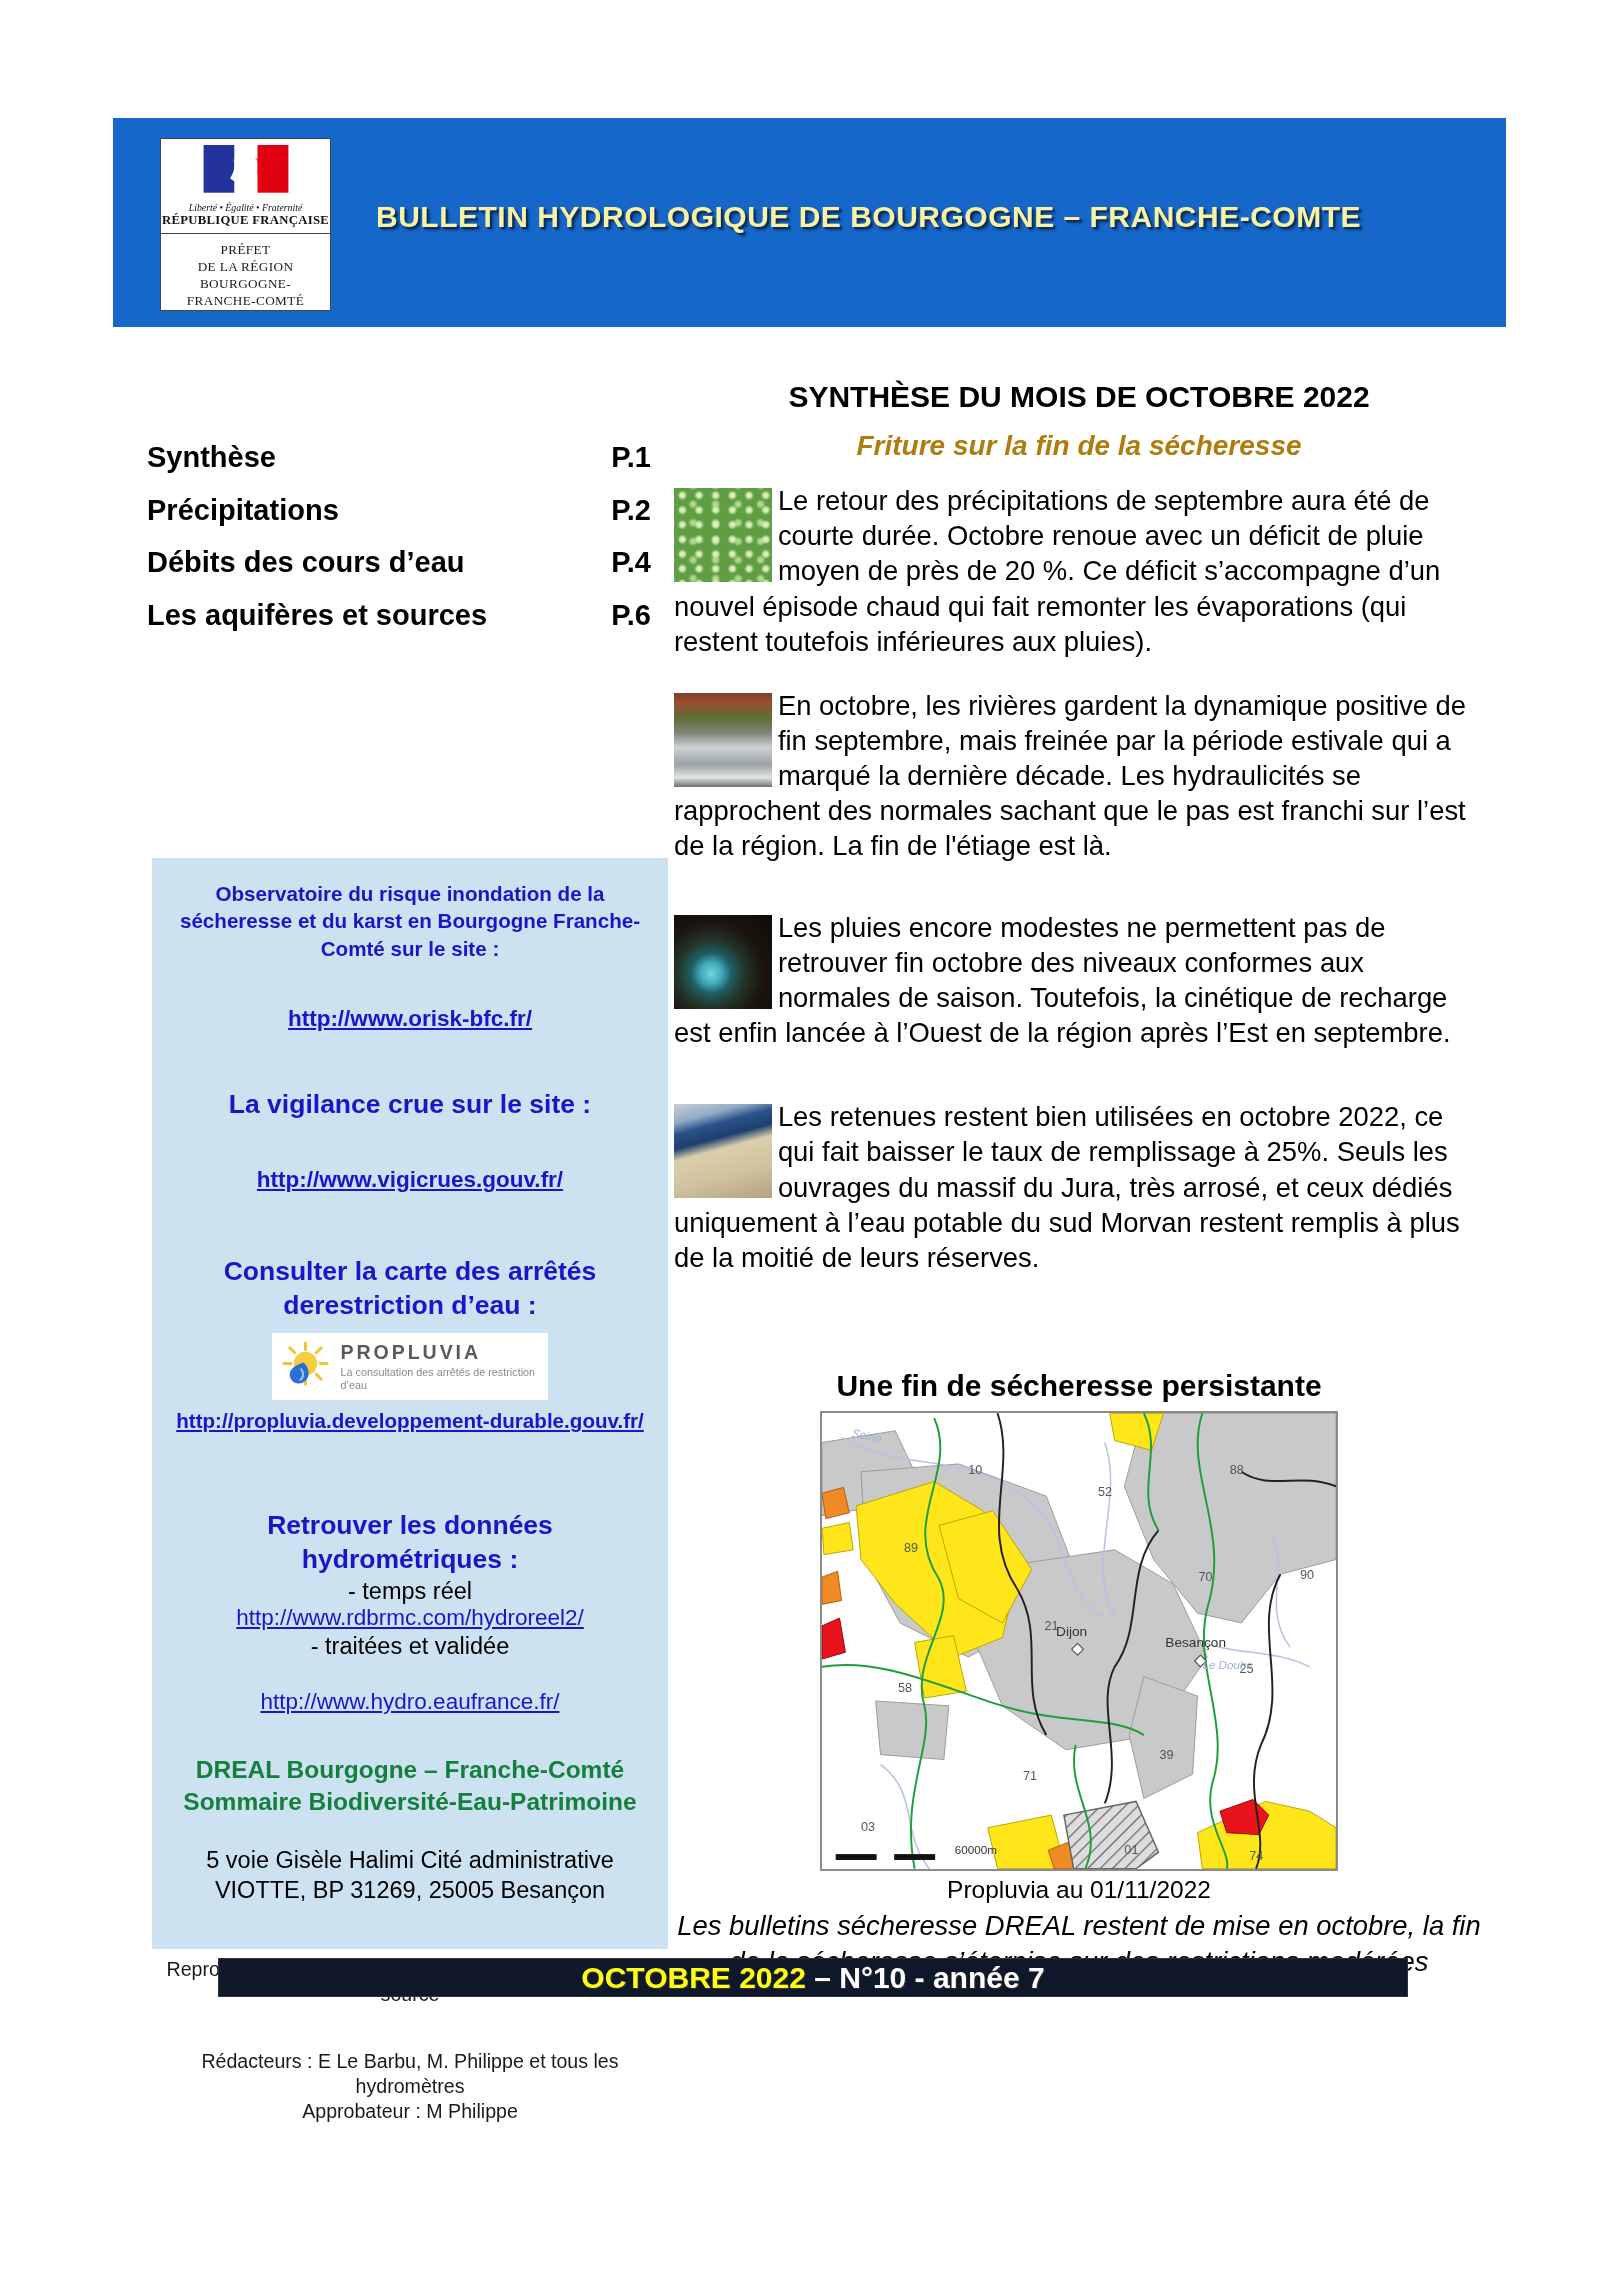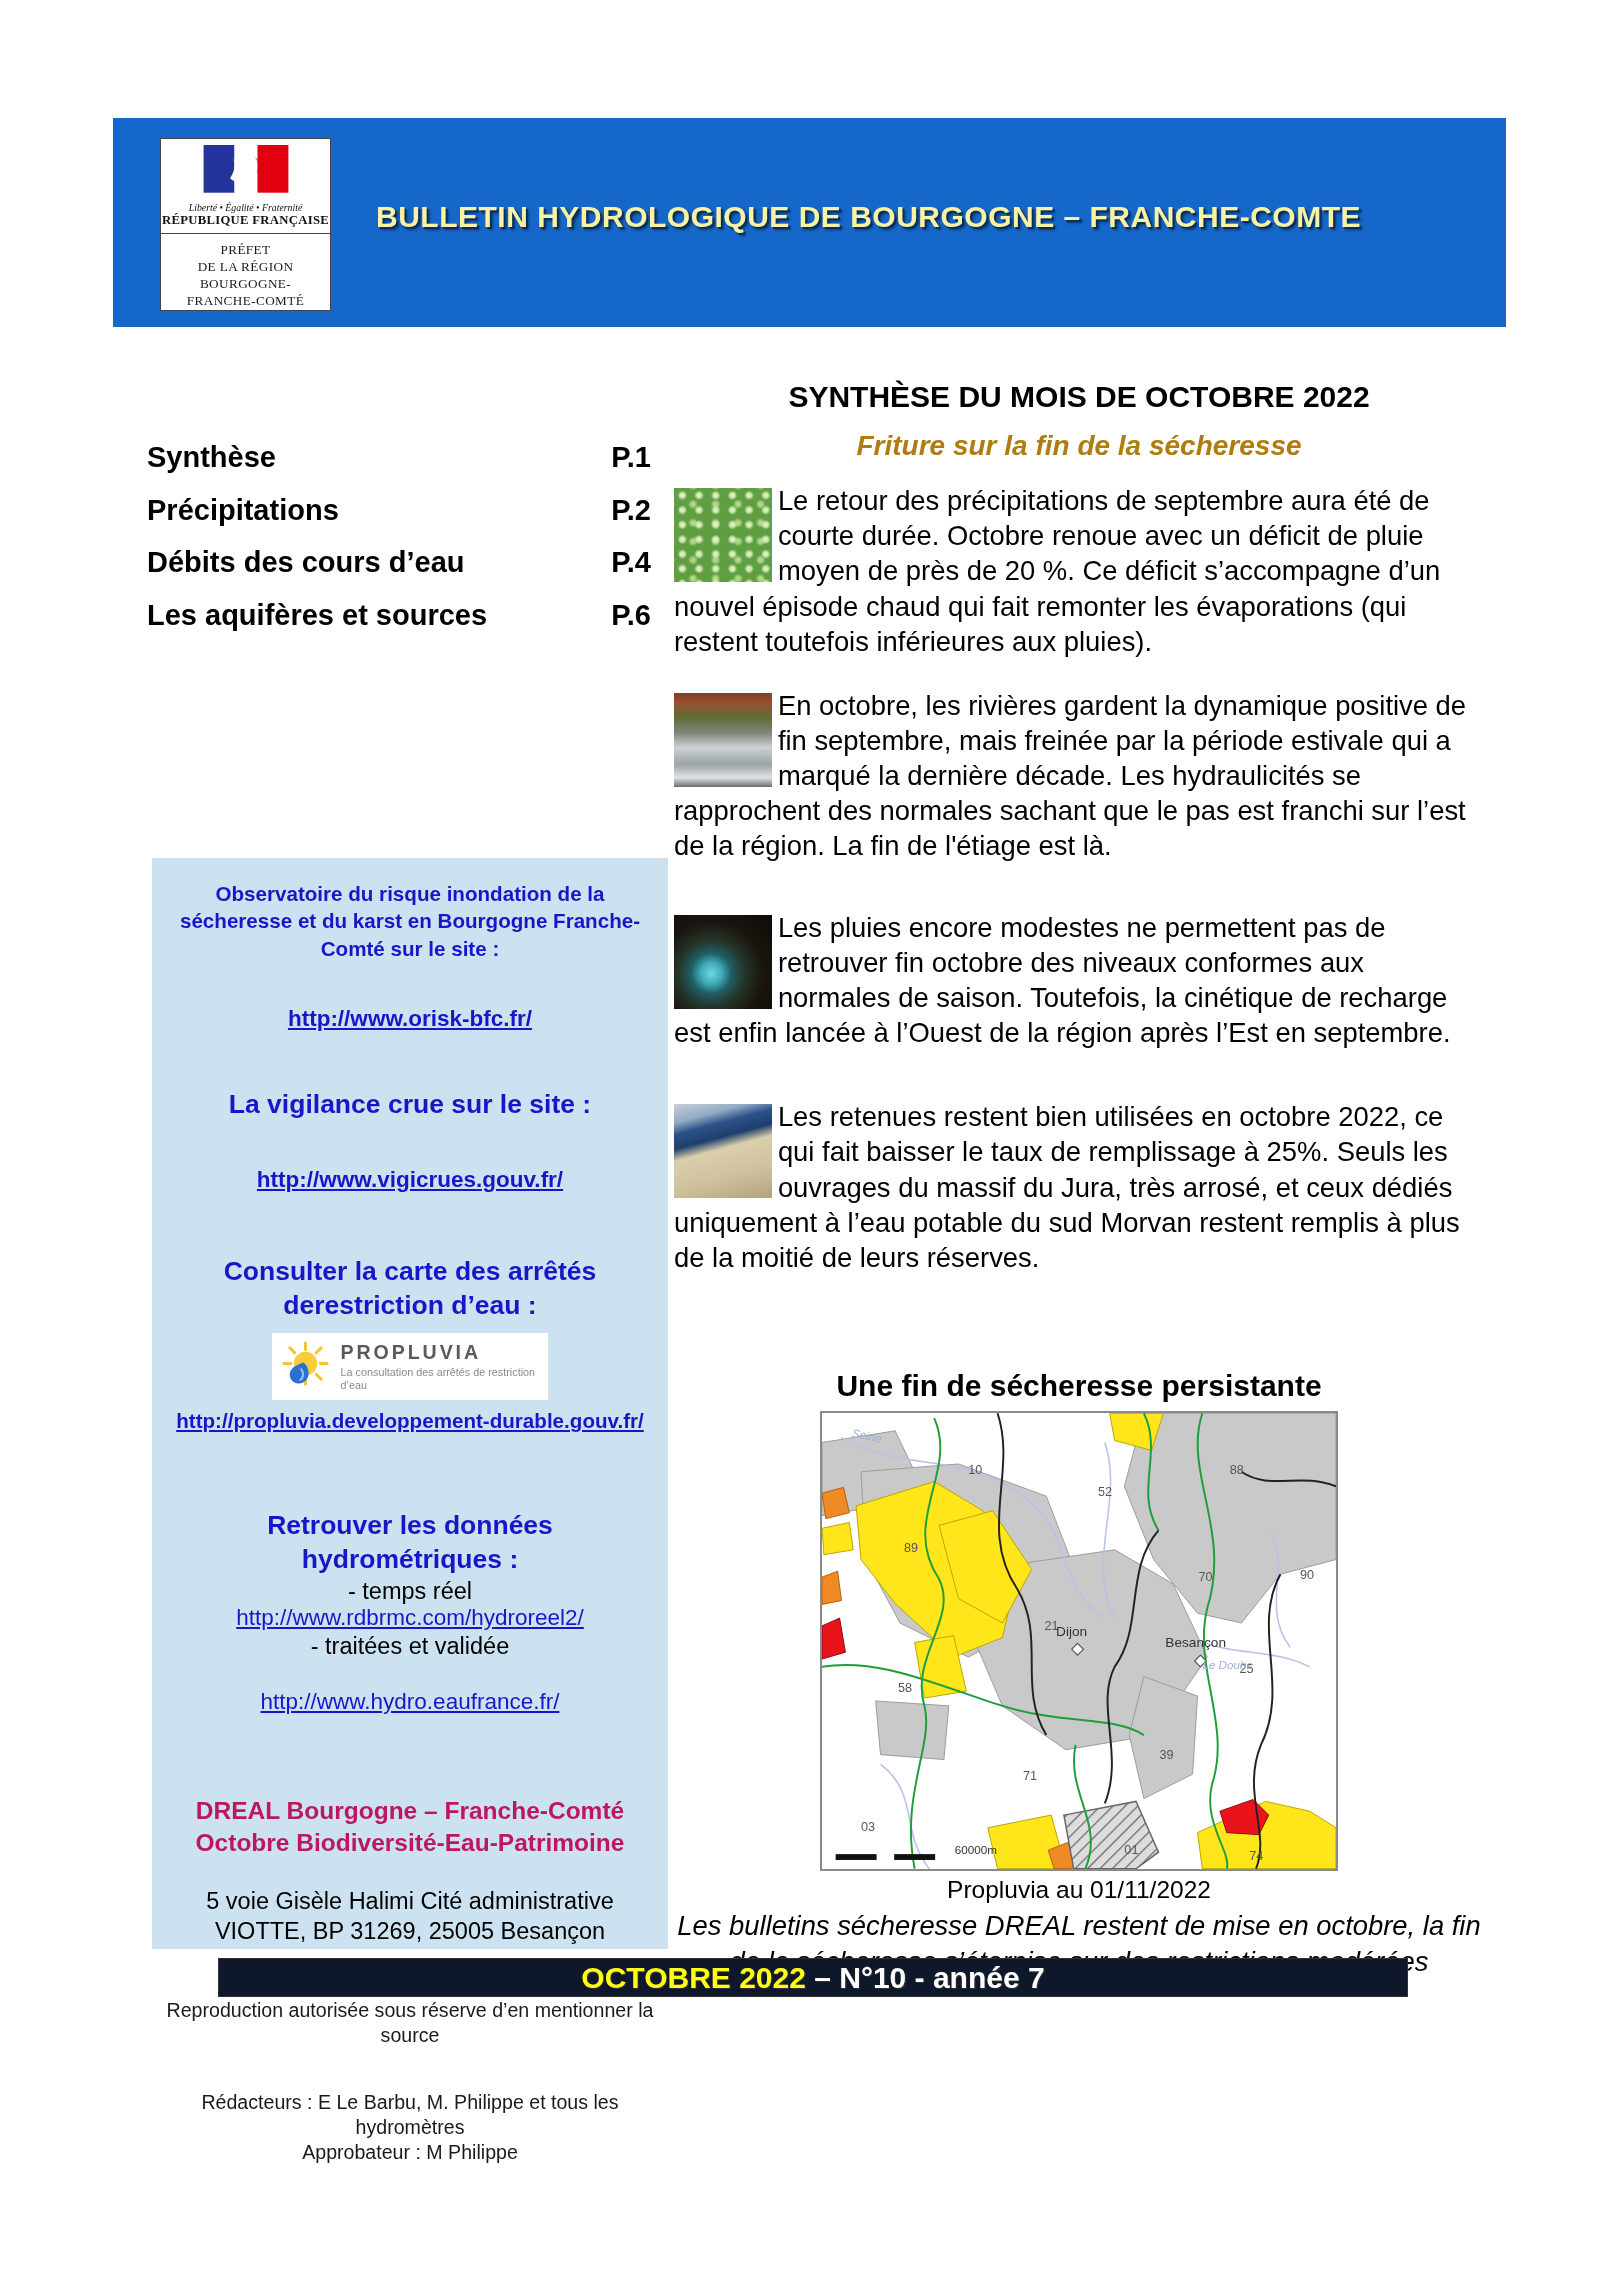--- a/index.html
+++ b/index.html
@@ -39,21 +39,21 @@
                    padding:3.9px 7.8px; }
   .prop-icon { width:51px; height:51px; flex:0 0 auto; margin-right:9.8px; }
   .prop-text { text-align:left; }
   .prop-name { font-size:19.6px; font-weight:bold; color:#5a5a5a; letter-spacing:2.9px; }
   .prop-tagline { font-size:10.8px; color:#8a8a8a; line-height:1.2; margin-top:2px; }
   .sb-link3 { margin-top:9.8px; font-size:20.6px; font-weight:bold; }
   .sb-retrouver { margin-top:76px; font-size:26.5px; font-weight:bold; line-height:1.25; }
   .sb-plain { color:#000; font-size:23.5px; font-weight:normal; margin-top:2px; }
   .sb-link4 { font-size:22.5px; font-weight:normal; }
   .sb-link5 { margin-top:29px; font-size:22.5px; font-weight:normal; }
-  .sb-dreal { margin-top:80px; color:#be185d; font-size:24.5px; font-weight:bold; line-height:1.3; }
+  .sb-dreal { margin-top:39px; color:#15803d; font-size:24.5px; font-weight:bold; line-height:1.3; }
   .sb-address { margin-top:27.4px; color:#000; font-size:23.5px; line-height:1.3; }
   .sb-repro { margin-top:51px; color:#1a1a1a; font-size:19.6px; line-height:1.3; }
   .sb-redac { margin-top:41px; color:#1a1a1a; font-size:19.6px; line-height:1.3; }
   .sb-appro { color:#1a1a1a; font-size:19.6px; }
 
   
   .right-col { position:absolute; left:674px; top:380px; width:810px; }
   .syn-title { text-align:center; font-size:30px; font-weight:bold; color:#000; }
   .syn-sub { text-align:center; font-size:28px; font-weight:bold; font-style:italic; color:#AE7C0F; margin-top:15.7px; }
   .para { font-size:27.4px; line-height:1.28; color:#000; margin-top:29px; overflow:visible; }
@@ -158,21 +158,21 @@
       </div>
     </div>
     <div><span class="sb-link sb-link3">http://propluvia.developpement-durable.gouv.fr/</span></div>
     <div class="sb-retrouver">Retrouver les données hydrométriques :</div>
     <div class="sb-plain">- temps réel</div>
     <div><span class="sb-link sb-link4">http://www.rdbrmc.com/hydroreel2/</span></div>
     <div class="sb-plain">- traitées et validée</div>
     <div><span class="sb-link sb-link5">http://www.hydro.eaufrance.fr/</span></div>
     <div class="sb-dreal">
       <div>DREAL Bourgogne – Franche-Comté</div>
-      <div>Octobre Biodiversité-Eau-Patrimoine</div>
+      <div>Sommaire Biodiversité-Eau-Patrimoine</div>
     </div>
     <div class="sb-address">5 voie Gisèle Halimi Cité administrative VIOTTE, BP 31269, 25005 Besançon</div>
     <div class="sb-repro">Reproduction autorisée sous réserve d’en mentionner la source</div>
     <div class="sb-redac">Rédacteurs : E Le Barbu, M. Philippe et tous les hydromètres</div>
     <div class="sb-appro">Approbateur : M Philippe</div>
   </div>
 
   <div class="right-col">
     <div class="syn-title">SYNTHÈSE DU MOIS DE OCTOBRE 2022</div>
     <div class="syn-sub">Friture sur la fin de la sécheresse</div>

